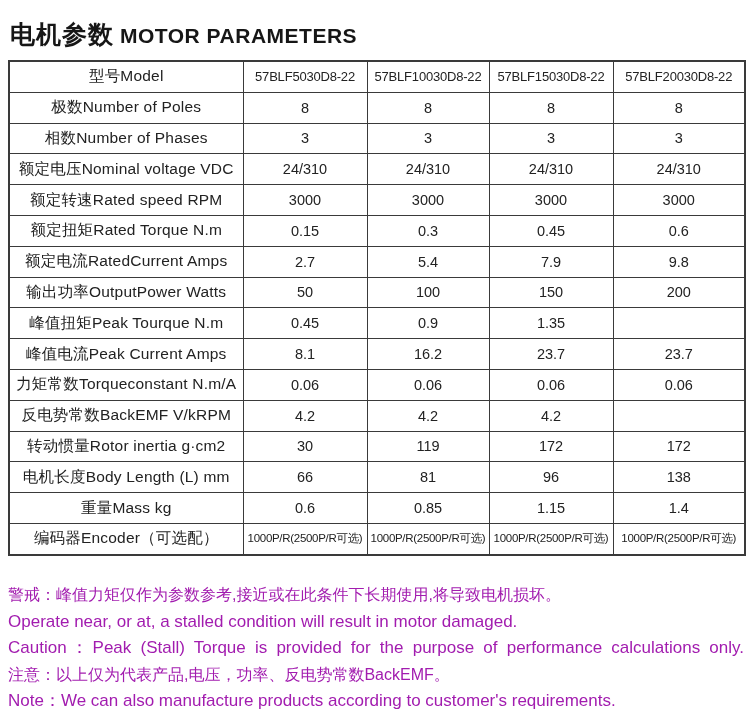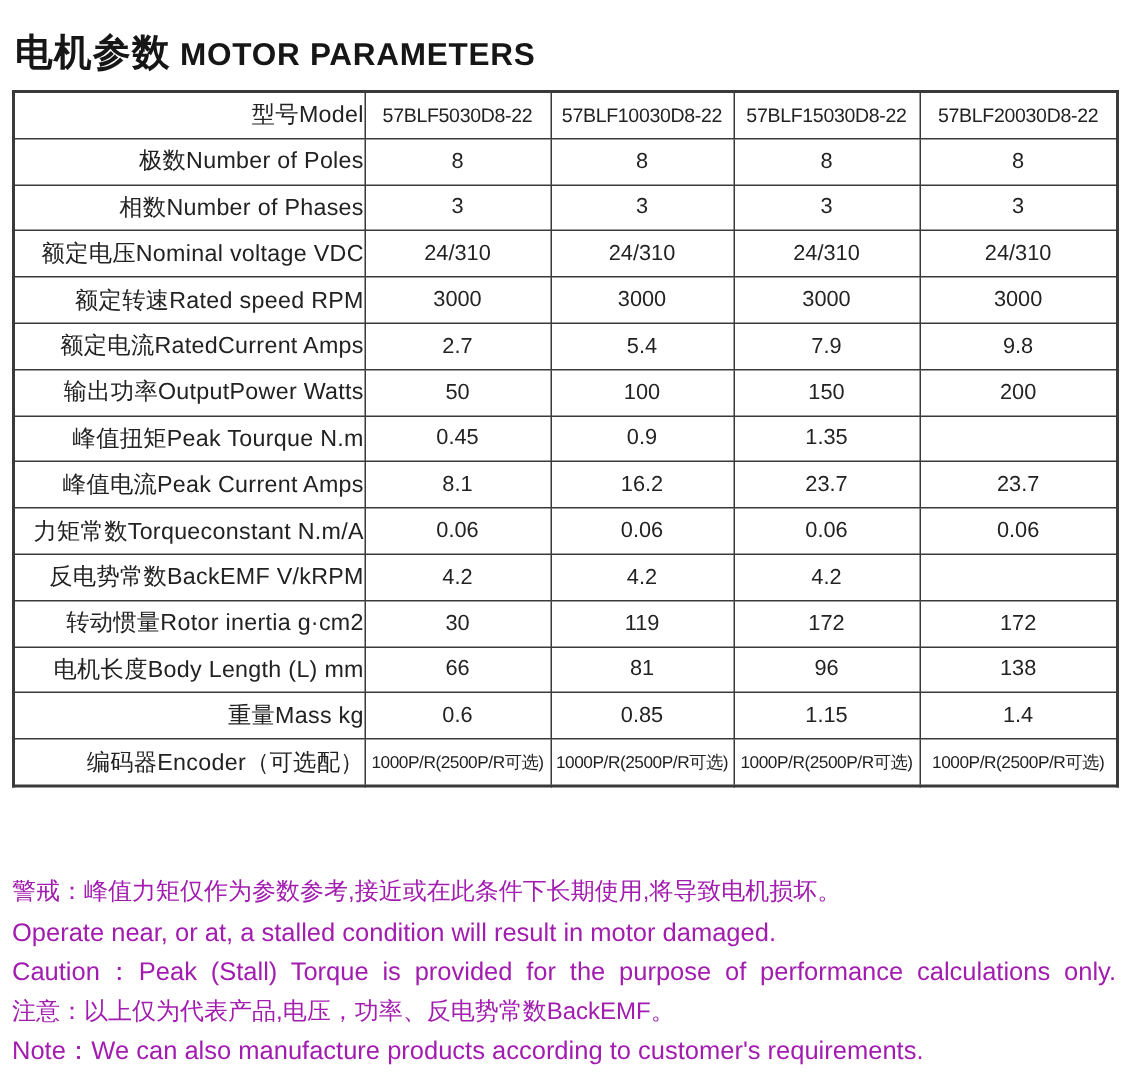--- a/index.html
+++ b/index.html
@@ -48,21 +48,21 @@
     border: 2px solid #3a3a3a;
   }
   table.params td {
     border: 1.6px solid #3a3a3a;
     height: 29.8px;
     padding: 0;
     overflow: hidden;
     color: #222222;
   }
   td.label-cell {
-    text-align: right;
+    text-align: center;
     padding-left: 11px;
     font-size: 15.5px;
     letter-spacing: 0.2px;
     color: #1c1c1c;
   }
   td.value-cell {
     text-align: center;
     font-size: 14.5px;
   }
   tr.model-row td.value-cell {
@@ -142,20 +142,27 @@
           <td class="value-cell">24/310</td>
         </tr>
         <tr>
           <td class="label-cell">额定转速Rated speed RPM</td>
           <td class="value-cell">3000</td>
           <td class="value-cell">3000</td>
           <td class="value-cell">3000</td>
           <td class="value-cell">3000</td>
         </tr>
         <tr>
+          <td class="label-cell">额定扭矩Rated Torque N.m</td>
+          <td class="value-cell">0.15</td>
+          <td class="value-cell">0.3</td>
+          <td class="value-cell">0.45</td>
+          <td class="value-cell">0.6</td>
+        </tr>
+        <tr>
           <td class="label-cell">额定电流RatedCurrent Amps</td>
           <td class="value-cell">2.7</td>
           <td class="value-cell">5.4</td>
           <td class="value-cell">7.9</td>
           <td class="value-cell">9.8</td>
         </tr>
         <tr>
           <td class="label-cell">输出功率OutputPower Watts</td>
           <td class="value-cell">50</td>
           <td class="value-cell">100</td>

